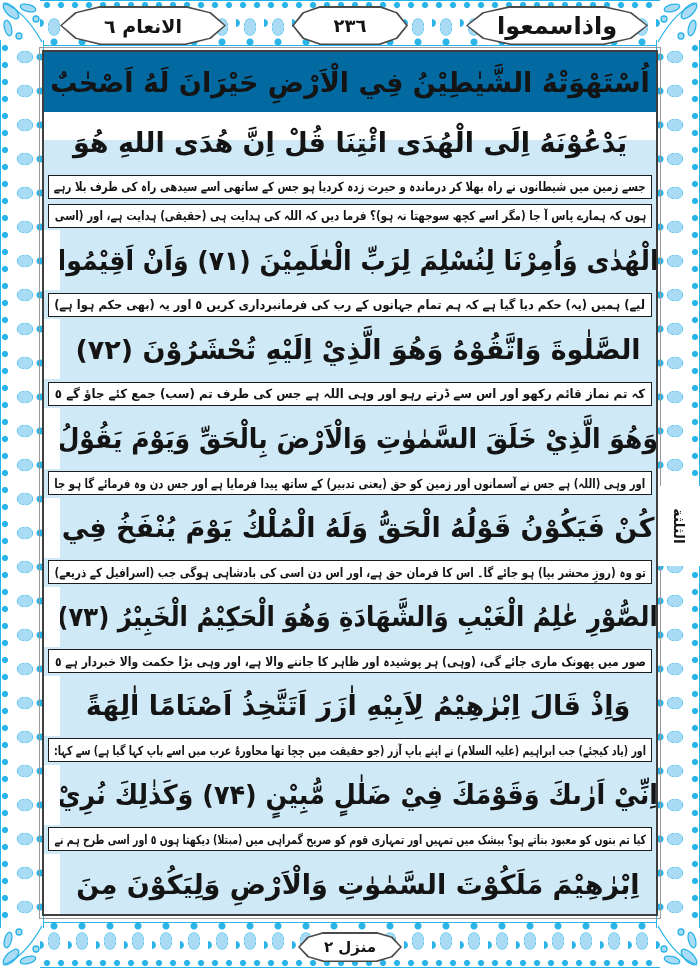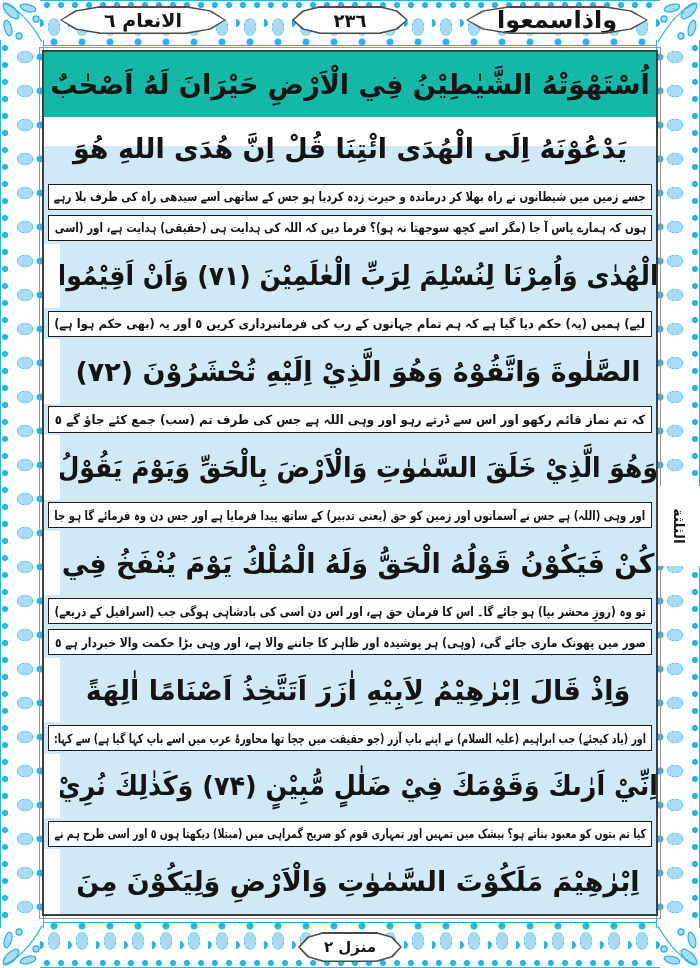--- a/index.html
+++ b/index.html
@@ -44,21 +44,21 @@
   .border-left{left:0;}
   .border-right{right:0;transform:scaleX(-1);}
   .corner{position:absolute;width:46px;height:46px;z-index:2;}
   .corner svg{width:100%;height:100%;}
   .corner.tl{top:0;left:0;}
   .corner.tr{top:0;right:0;transform:scaleX(-1);}
   .corner.bl{bottom:0;left:0;transform:scaleY(-1);}
   .corner.br{bottom:0;right:0;transform:scale(-1,-1);}
   
   .cartouche{
-    position:absolute;z-index:3;height:28px;
+    position:absolute;z-index:3;height:39px;
     clip-path:polygon(0% 50%,9% 16%,24% 0%,76% 0%,91% 16%,100% 50%,91% 84%,76% 100%,24% 100%,9% 84%);
     background:#4a4a4a;padding:1.5px 2px;
   }
   .cartouche-inner{
     width:100%;height:100%;background:#fff;
     clip-path:polygon(0% 50%,9% 16%,24% 0%,76% 0%,91% 16%,100% 50%,91% 84%,76% 100%,24% 100%,9% 84%);
     display:flex;align-items:center;justify-content:center;
     font-weight:700;direction:rtl;
   }
   .cart-juz{top:6px;right:52px;width:182px;font-size:24px;}
@@ -73,21 +73,21 @@
   .side-label{transform:rotate(90deg);font-weight:700;font-size:14px;white-space:nowrap;direction:rtl;}
   
   .frame{
     position:absolute;left:42px;right:42px;top:50px;bottom:52px;z-index:2;
     border:2.4px solid #3f3f3f;outline:1px solid #9a9a9a;outline-offset:2px;background:#fff;
   }
   .rows{width:100%;height:100%;display:flex;flex-direction:column;}
   .row{direction:rtl;display:flex;align-items:center;justify-content:center;overflow:hidden;}
   .row.arabic{flex:2.07;font-size:27px;font-weight:700;line-height:1.15;}
   .row.urdu{flex:1;background:var(--blue);}
-  .bg-white{background:#14b8a6;}
+  .bg-white{background:#0369a1;}
   .bg-blue{background:var(--blue);margin-left:16px;}
   .bg-split{background:linear-gradient(to bottom,#fff 46%,var(--blue) 46%);}
   .urdu-strip{
     background:#fff;border:1.2px solid #1c1c1c;
     width:calc(100% - 8px);height:calc(100% - 5px);
     display:flex;align-items:center;justify-content:center;
     font-size:12.5px;font-weight:600;direction:rtl;overflow:hidden;
   }
   .fit{display:inline-block;white-space:nowrap;transform-origin:50% 50%;padding:0 4px;}
 </style>
@@ -219,20 +219,23 @@
           </div>
         </div>
         <div class="row arabic bg-blue">
           <span class="fit">كُنْ فَيَكُوْنُ قَوْلُهُ الْحَقُّ وَلَهُ الْمُلْكُ يَوْمَ يُنْفَخُ فِي</span>
         </div>
         <div class="row urdu">
           <div class="urdu-strip">
             <span class="fit" style="transform: scaleX(0.828);">تو وہ (روزِ محشر بپا) ہو جائے گا۔ اس کا فرمان حق ہے، اور اس دن اسی کی بادشاہی ہوگی جب (اسرافیل کے ذریعے)</span>
           </div>
         </div>
+        <div class="row arabic bg-blue">
+          <span class="fit" style="transform: scaleX(0.903);">الصُّوْرِ عٰلِمُ الْغَيْبِ وَالشَّهَادَةِ وَهُوَ الْحَكِيْمُ الْخَبِيْرُ (۷۳)</span>
+        </div>
         <div class="row urdu">
           <div class="urdu-strip">
             <span class="fit" style="transform: scaleX(0.863);">صور میں پھونک ماری جائے گی، (وہی) ہر پوشیدہ اور ظاہر کا جاننے والا ہے، اور وہی بڑا حکمت والا خبردار ہے ٥</span>
           </div>
         </div>
         <div class="row arabic bg-blue">
           <span class="fit">وَاِذْ قَالَ اِبْرٰهِيْمُ لِاَبِيْهِ اٰزَرَ اَتَتَّخِذُ اَصْنَامًا اٰلِهَةً</span>
         </div>
         <div class="row urdu">
           <div class="urdu-strip">

